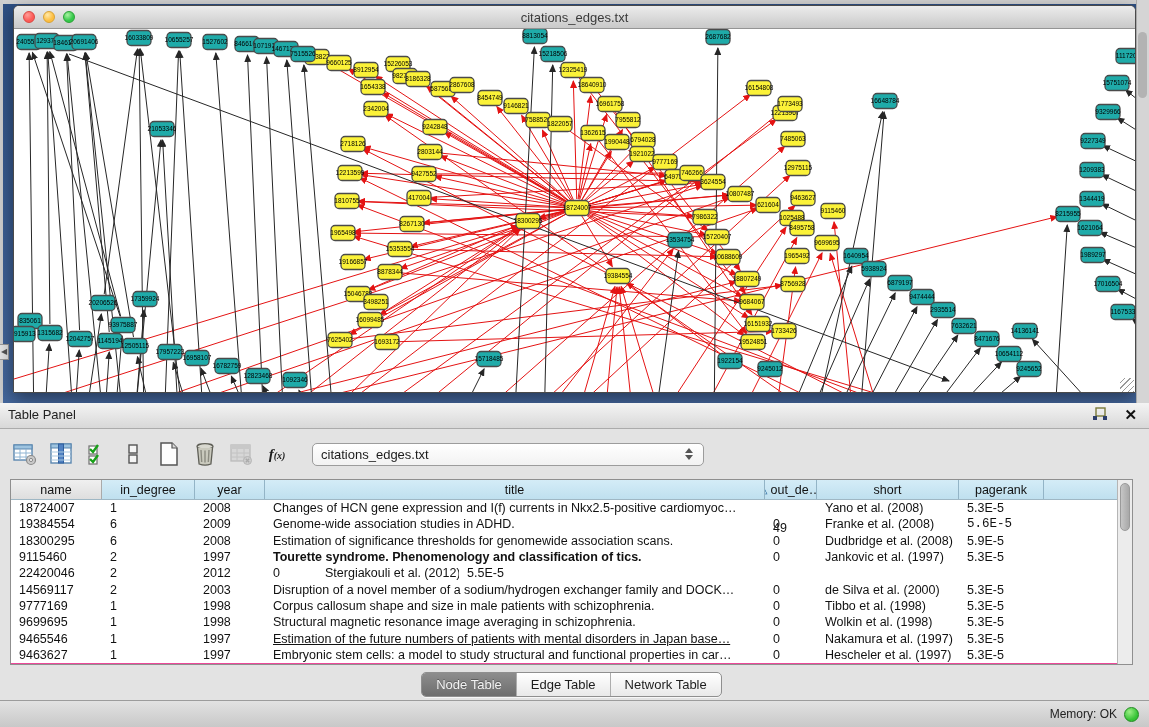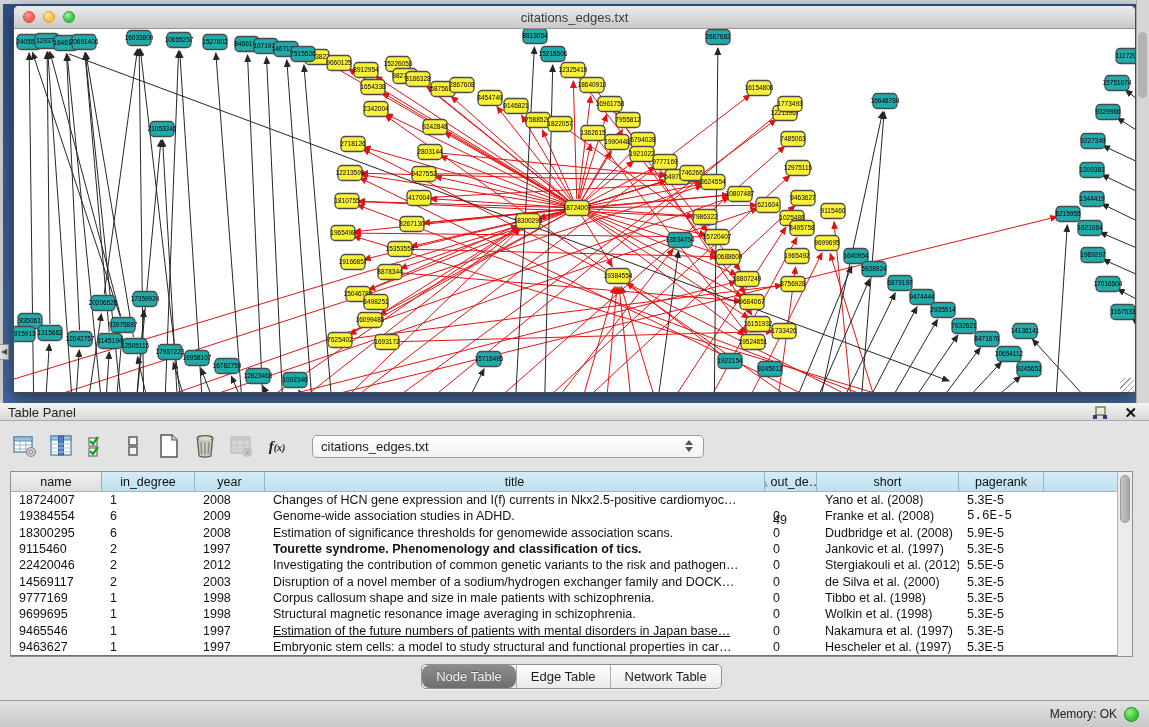--- a/index.html
+++ b/index.html
@@ -24,56 +24,56 @@
   .lights{position:absolute;left:9px;top:5px;display:flex;gap:8px;}
   .light{width:12px;height:12px;border-radius:50%;}
   .light.red{background:radial-gradient(circle at 35% 30%,#ff9d97,#fc5b57 60%);border:1px solid #d84743;}
   .light.yellow{background:radial-gradient(circle at 35% 30%,#ffe9a8,#fdbe41 60%);border:1px solid #d8a235;}
   .light.green{background:radial-gradient(circle at 35% 30%,#a9f2a2,#34c84a 60%);border:1px solid #2aa136;}
   .gcanvas{position:relative;width:1121px;height:364px;background:#fff;overflow:hidden;}
   .grip{position:absolute;right:1px;bottom:1px;width:14px;height:14px;
     background:repeating-linear-gradient(135deg,transparent 0 3px,#9a9a9a 3px 4px);}
   
   .table-panel{position:absolute;left:0;top:403px;width:1149px;height:297px;background:#e3e3e3;}
-  .panel-header{height:18px;background:linear-gradient(#f4f4f4,#d8d8d8);border-bottom:1px solid #ababab;
-    display:flex;align-items:flex-end;padding:16px 12px 0 8px;}
+  .panel-header{height:26px;background:linear-gradient(#f4f4f4,#d8d8d8);border-bottom:1px solid #ababab;
+    display:flex;align-items:flex-start;padding:4px 12px 0 8px;}
   .panel-title{font-size:13px;color:#222;}
   .ph-spacer{flex:1;}
   .ph-icon{margin-left:16px;cursor:default;display:flex;align-items:center;}
   .close-x{font-size:15px;font-weight:bold;color:#111;line-height:15px;}
   .panel-body{padding:6px 16px 0 10px;}
   .toolbar{display:flex;align-items:center;height:38px;gap:6px;}
   .tool{width:30px;height:30px;display:flex;align-items:center;justify-content:center;border-radius:4px;}
   .fx{font-family:"Liberation Serif",serif;font-style:italic;font-weight:bold;font-size:15px;color:#1b1b1b;}
   .fx small{font-size:10px;}
   .combo{margin-left:14px;width:392px;height:23px;border:1px solid #9c9c9c;border-radius:5px;
     background:linear-gradient(#ffffff,#f2f2f2);display:flex;align-items:center;padding:0 8px;position:relative;}
   .combo-text{font-size:13px;color:#1c1c1c;flex:1;}
   .combo-arrows{display:flex;flex-direction:column;gap:2px;margin-right:2px;}
   .tri-up{width:0;height:0;border-left:4px solid transparent;border-right:4px solid transparent;border-bottom:5px solid #555;}
   .tri-dn{width:0;height:0;border-left:4px solid transparent;border-right:4px solid transparent;border-top:5px solid #555;}
   
-  .table-wrap{margin-top:6px;border:1px solid #8f8f8f;background:#737373;height:186px;position:relative;display:flex;}
+  .table-wrap{margin-top:6px;border:1px solid #8f8f8f;background:#ec4899;height:186px;position:relative;display:flex;}
   .table-main{flex:1;overflow:hidden;}
   .thead{display:flex;height:20px;border-bottom:1px solid #9fb7c4;}
   .th{font-size:12.5px;color:#111;display:flex;align-items:center;justify-content:center;
     background:linear-gradient(#d4ecf7,#bfe0ef);border-right:1px solid #93b4c6;overflow:hidden;white-space:nowrap;}
   .th.gray{background:linear-gradient(#f0f0f0,#dedede);border-right:1px solid #aaa;}
   .sort-glyph{font-size:10px;color:#1a5e96;margin-right:3px;}
   .tr{display:flex;height:16.3px;align-items:center;background:#fff;}
   .td{font-size:12.5px;color:#111;white-space:nowrap;overflow:hidden;padding-left:8px;}
   .vscroll{width:15px;background:#ececec;border-left:1px solid #b5b5b5;position:relative;}
   .vthumb{position:absolute;left:2px;top:3px;width:10px;height:48px;border-radius:5px;
     background:linear-gradient(90deg,#c6c6c6,#a8a8a8);border:1px solid #9a9a9a;}
   
   .tabs-row{display:flex;justify-content:center;margin-top:7px;}
   .segmented{display:flex;border:1px solid #8f8f8f;border-radius:5px;overflow:hidden;
     background:linear-gradient(#ffffff,#e9e9e9);box-shadow:0 1px 0 rgba(255,255,255,.7);}
   .segment{padding:4px 14px;font-size:13px;color:#1d1d1d;border-left:1px solid #adadad;cursor:default;}
-  .segment:first-child{border-left:none;border-radius:8px;}
+  .segment:first-child{border-left:none;}
   .segment.active{background:linear-gradient(#8d8d8d,#6e6e6e);color:#f2f2f2;text-shadow:0 -1px 0 rgba(0,0,0,.3);}
   
   .status-bar{position:absolute;left:0;top:700px;width:1149px;height:27px;
     background:linear-gradient(#e2e2e2,#c8c8c8);border-top:1px solid #9c9c9c;
     display:flex;align-items:center;justify-content:flex-end;padding-right:10px;gap:7px;}
   .mem-label{font-size:12px;color:#222;}
   .mem-dot{width:15px;height:15px;border-radius:50%;border:1px solid #1f8c1f;
     background:radial-gradient(circle at 35% 30%,#9bef85,#35c235 65%);}
   .splitter-handle{position:absolute;left:566px;top:405px;width:12px;height:5px;border-radius:2px;
     background:#9a9a9a;box-shadow:0 1px 0 #fff;}
@@ -900,21 +900,20 @@
               <div class="td" style="width: 70px;">1997</div>
               <div class="td" style="width: 500px; font-weight: bold;">Tourette syndrome. Phenomenology and classification of tics.</div>
               <div class="td" style="width: 52px;">0</div>
               <div class="td" style="width: 142px;">Jankovic et al. (1997)</div>
               <div class="td" style="width: 85px;">5.3E-5</div>
             </div>
             <div class="tr">
               <div class="td" style="width: 91px;">22420046</div>
               <div class="td" style="width: 93px;">2</div>
               <div class="td" style="width: 70px;">2012</div>
-              <div class="td" style="width: 500px;">Investigating the contribution of common genetic variants to the risk and pathogen…</div>
               <div class="td" style="width: 52px;">0</div>
               <div class="td" style="width: 142px;">Stergiakouli et al. (2012)</div>
               <div class="td" style="width: 85px;">5.5E-5</div>
             </div>
             <div class="tr">
               <div class="td" style="width: 91px;">14569117</div>
               <div class="td" style="width: 93px;">2</div>
               <div class="td" style="width: 70px;">2003</div>
               <div class="td" style="width: 500px;">Disruption of a novel member of a sodium/hydrogen exchanger family and DOCK…</div>
               <div class="td" style="width: 52px;">0</div>

